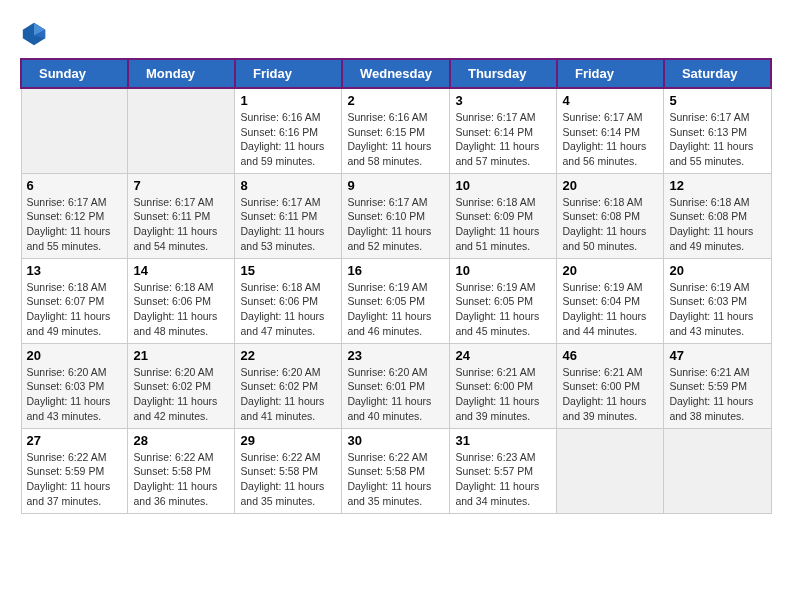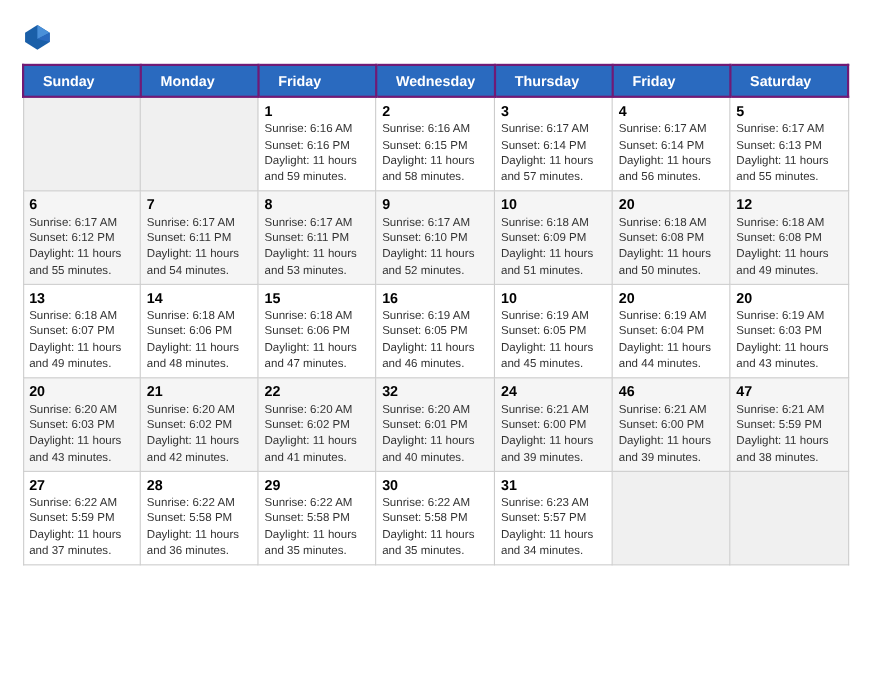--- a/index.html
+++ b/index.html
@@ -195,21 +195,21 @@
         </td>
         <td>
           <span class="day-num">21</span>
           <div class="cell-text">Sunrise: 6:20 AM<br>Sunset: 6:02 PM<br>Daylight: 11 hours and 42 minutes.</div>
         </td>
         <td>
           <span class="day-num">22</span>
           <div class="cell-text">Sunrise: 6:20 AM<br>Sunset: 6:02 PM<br>Daylight: 11 hours and 41 minutes.</div>
         </td>
         <td>
-          <span class="day-num">32</span>
+          <span class="day-num">23</span>
           <div class="cell-text">Sunrise: 6:20 AM<br>Sunset: 6:01 PM<br>Daylight: 11 hours and 40 minutes.</div>
         </td>
         <td>
           <span class="day-num">24</span>
           <div class="cell-text">Sunrise: 6:21 AM<br>Sunset: 6:00 PM<br>Daylight: 11 hours and 39 minutes.</div>
         </td>
         <td>
           <span class="day-num">46</span>
           <div class="cell-text">Sunrise: 6:21 AM<br>Sunset: 6:00 PM<br>Daylight: 11 hours and 39 minutes.</div>
         </td>

